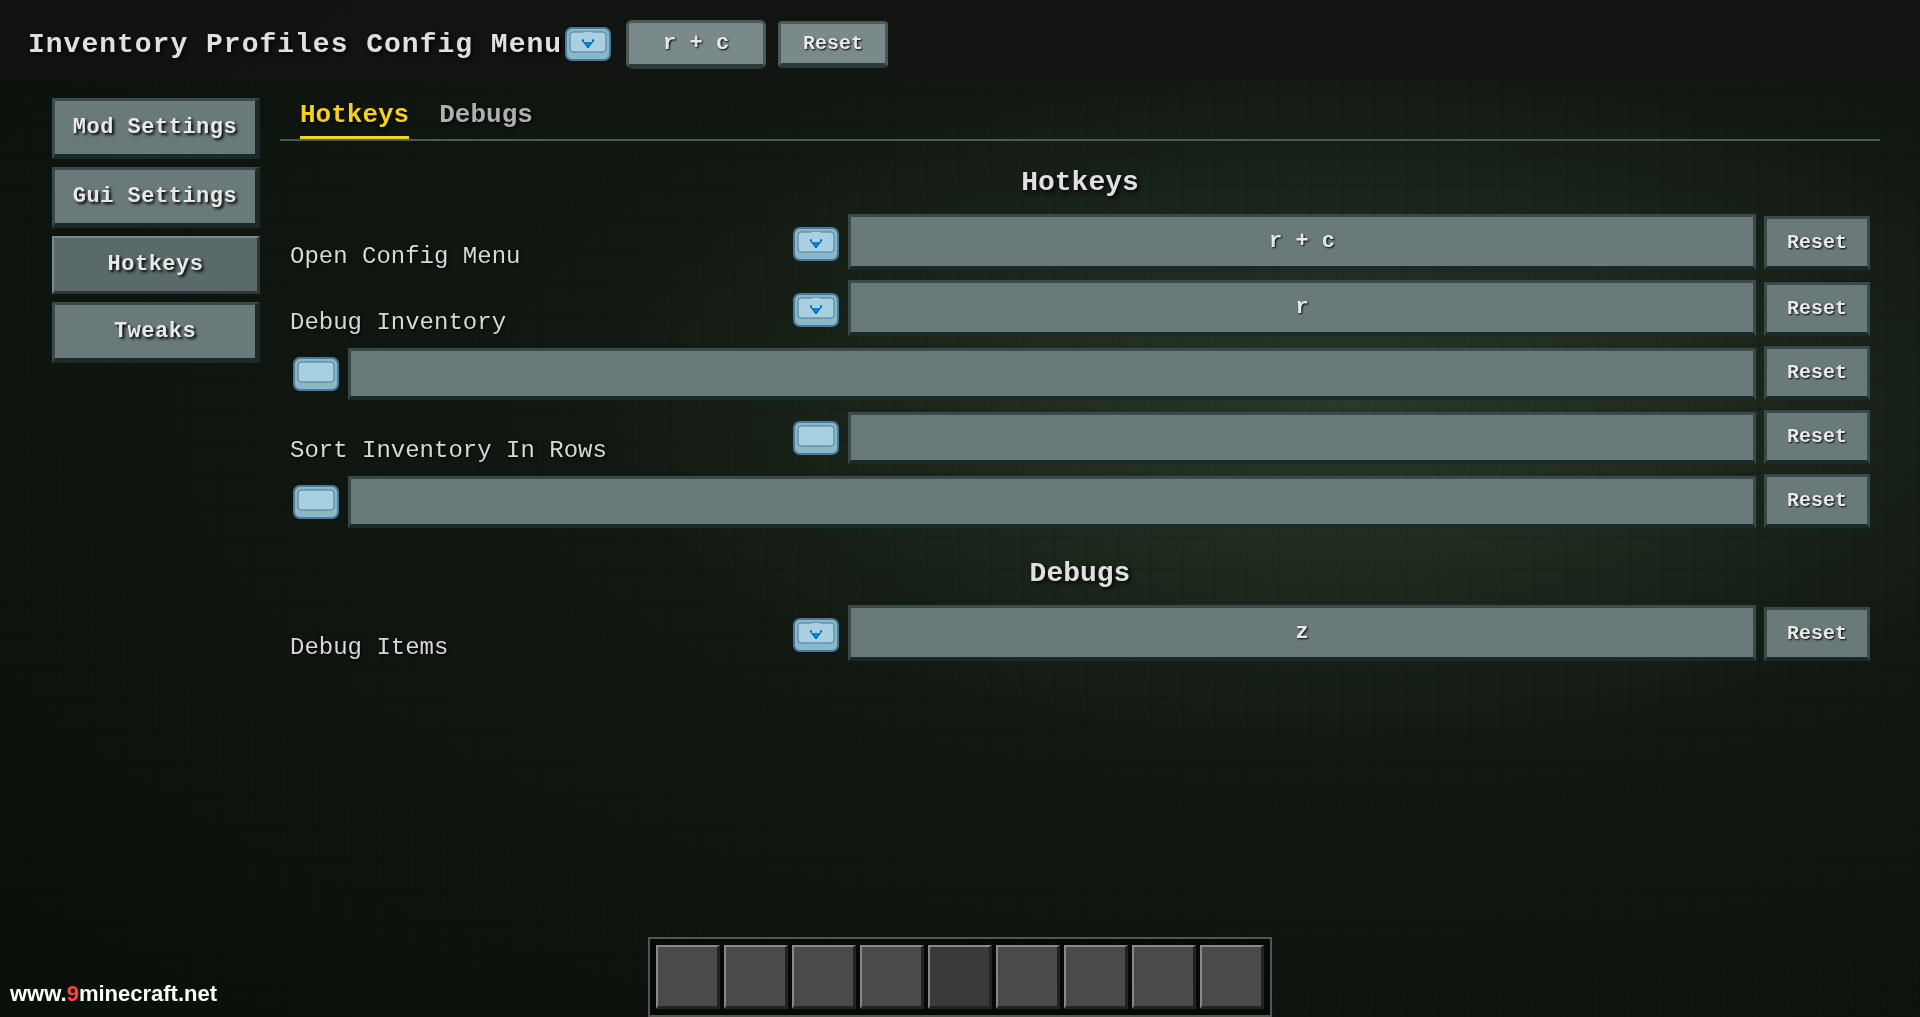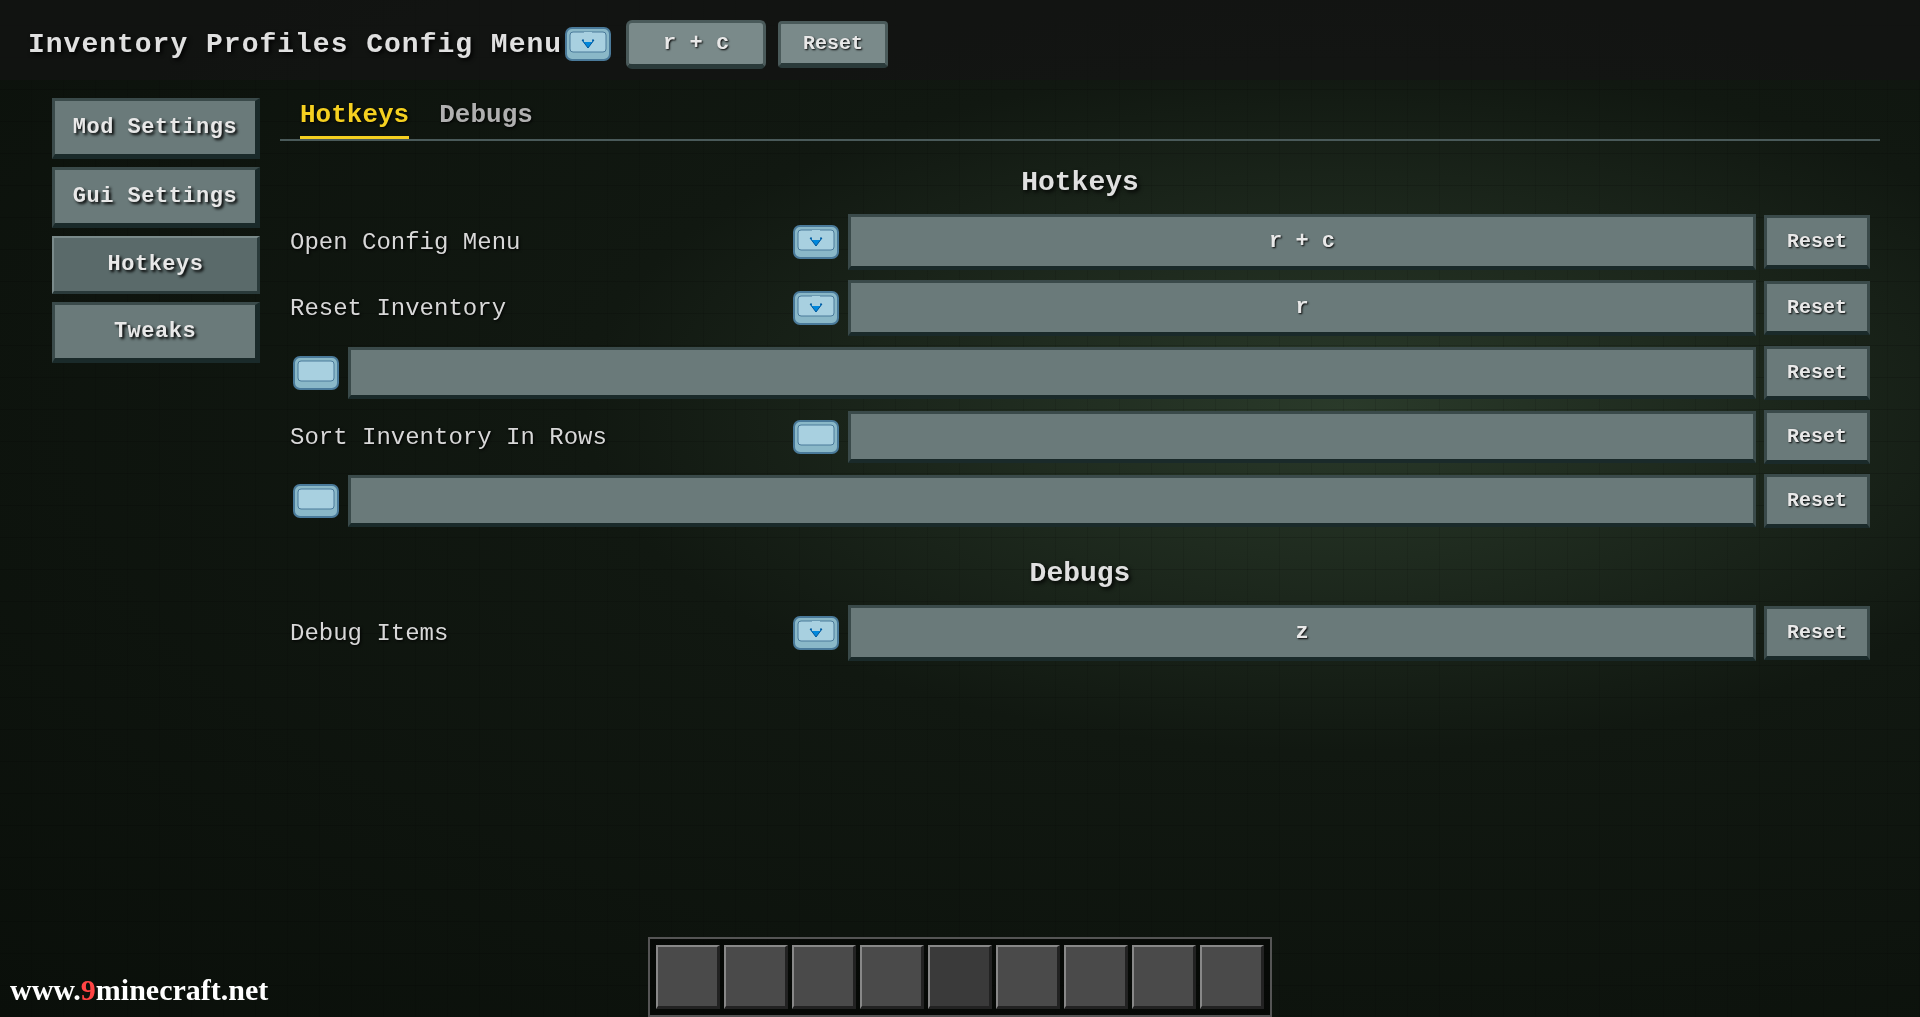--- a/index.html
+++ b/index.html
@@ -176,21 +176,21 @@
       font-weight: bold;
       color: #e0e0e0;
       margin: 10px 0 16px 0;
       text-shadow: 2px 2px 4px #000;
       font-family: 'Courier New', Courier, monospace;
     }
 
     
     .hotkey-row {
       display: flex;
-      align-items: center;
+      align-items: flex-end;
       margin-bottom: 10px;
       padding: 0 10px;
     }
 
     .hotkey-label {
       font-size: 24px;
       color: #d8d8d8;
       font-family: 'Courier New', Courier, monospace;
       width: 500px;
       flex-shrink: 0;
@@ -259,23 +259,23 @@
 
     .hotbar-slot.has-item {
       background: #3a3a3a;
     }
 
     
     .watermark {
       position: absolute;
       bottom: 10px;
       left: 10px;
-      font-size: 30px;
-      font-weight: bold;
-      font-family: Liberation Serif, serif;
+      font-size: 22px;
+      font-weight: bold;
+      font-family: Liberation Sans, sans-serif;
       z-index: 20;
     }
 
     .watermark-www {
       color: #ffffff;
     }
 
     .watermark-9 {
       color: #ff4444;
     }
@@ -330,21 +330,21 @@
           <rect x="4" y="10" width="44" height="32" rx="6" fill="#8ab8c8" stroke="#4a7a9a" stroke-width="2"></rect>
           <rect x="8" y="14" width="36" height="20" rx="3" fill="#a8d0e0" stroke="#4a7a9a" stroke-width="1"></rect>
           <polygon points="20,22 26,30 32,22" fill="#0088dd" stroke="#005599" stroke-width="1"></polygon>
           <rect x="22" y="14" width="8" height="10" fill="#a8d0e0"></rect>
         </svg>
         <button class="key-value-btn">r + c</button>
         <button class="reset-btn-small">Reset</button>
       </div>
 
       <div class="hotkey-row">
-        <span class="hotkey-label">Reset Inventory</span>
+        <span class="hotkey-label">Debug Inventory</span>
         <svg class="key-icon-svg" viewBox="0 0 52 52" style="margin-right:6px;">
           <rect x="4" y="10" width="44" height="32" rx="6" fill="#8ab8c8" stroke="#4a7a9a" stroke-width="2"></rect>
           <rect x="8" y="14" width="36" height="20" rx="3" fill="#a8d0e0" stroke="#4a7a9a" stroke-width="1"></rect>
           <polygon points="20,22 26,30 32,22" fill="#0088dd" stroke="#005599" stroke-width="1"></polygon>
           <rect x="22" y="14" width="8" height="10" fill="#a8d0e0"></rect>
         </svg>
         <button class="key-value-btn">r</button>
         <button class="reset-btn-small">Reset</button>
       </div>
 

